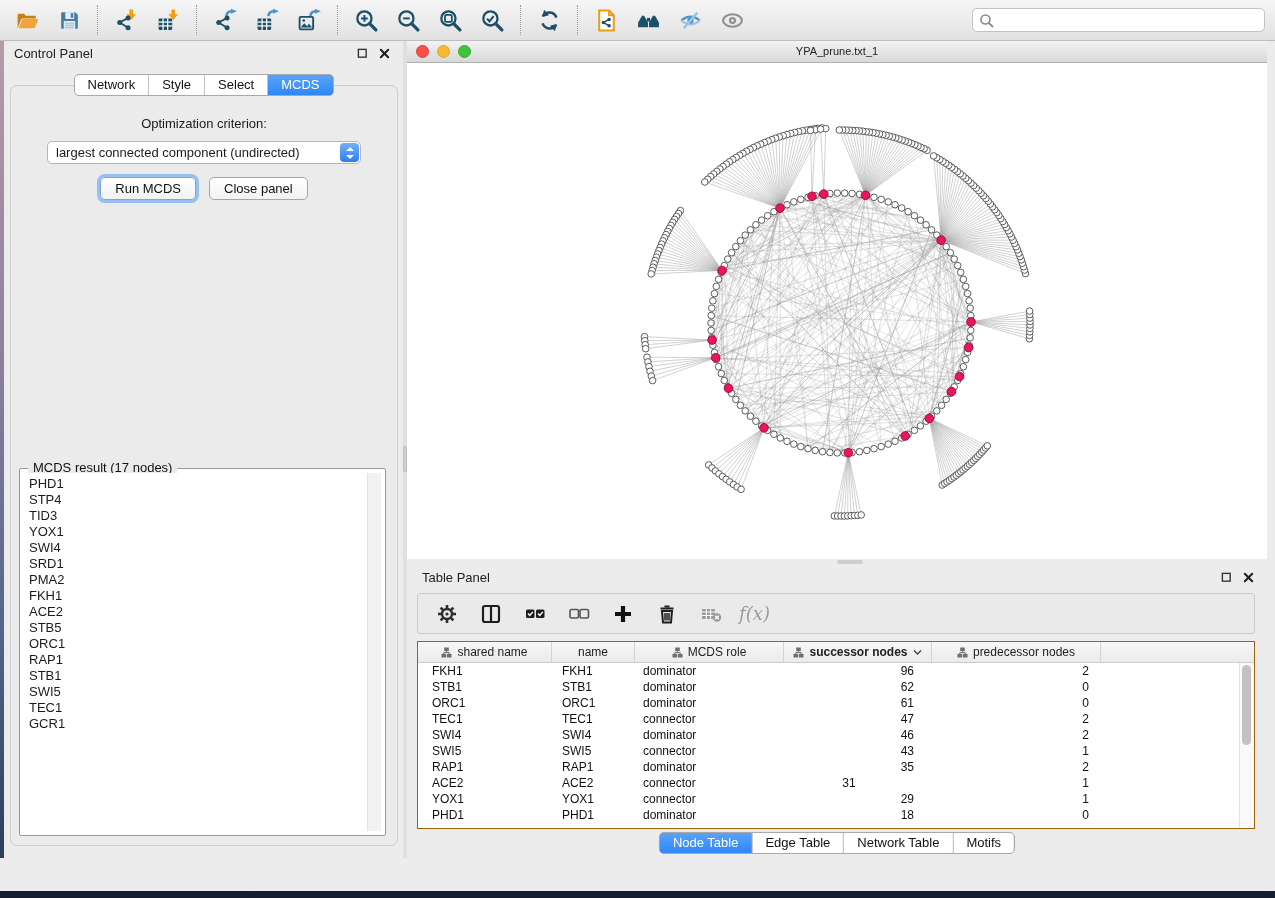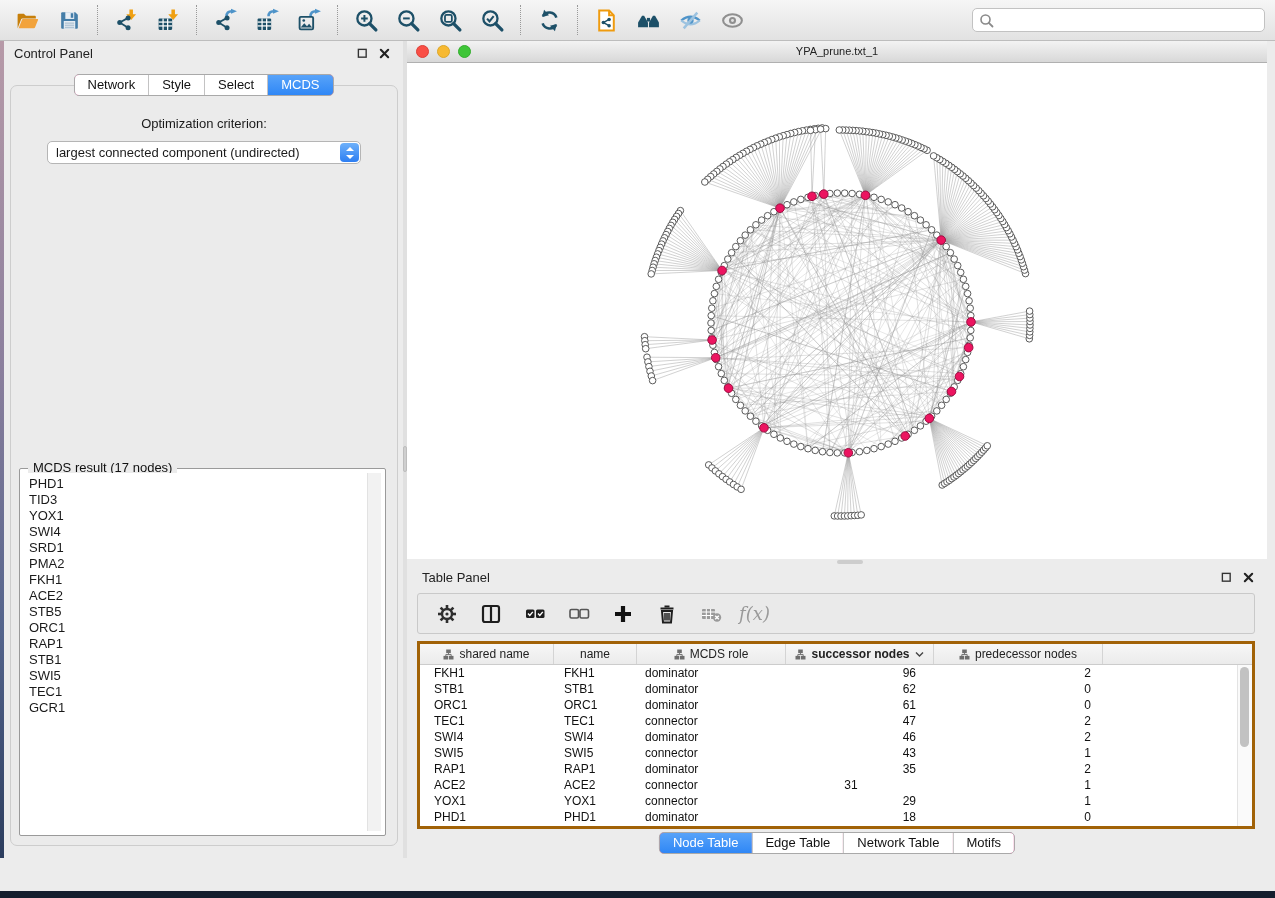--- a/index.html
+++ b/index.html
@@ -65,21 +65,21 @@
   .light.green { background:#3ec537; border:1px solid #33ad2d; }
   .net-canvas { position:absolute; top:22px; left:0; width:860px; height:496px; background:#fff; }
   .net-canvas svg { display:block; }
 
   
   .tp { position:absolute; top:524px; left:0; right:0; bottom:0; background:#ececec; }
   .tp-toolbar { position:absolute; top:28px; left:10px; right:12px; height:41px; background:#eaeaea;
     border:1px solid #c9c9c9; border-radius:3px; display:flex; align-items:center; padding-left:12px; gap:11px; }
   .tp-tb-btn { width:33px; height:30px; display:flex; align-items:center; justify-content:center; }
   .fx { font-family:"DejaVu Serif",serif; font-style:italic; font-size:18px; color:#9a9a9a; }
-  .tbl { position:absolute; top:76px; left:10px; right:12px; height:188px; background:#fff; border:3px solid #a16207; }
+  .tbl { position:absolute; top:76px; left:10px; right:12px; height:188px; background:#fff; border:1px solid #a16207; }
   .tbl-head { display:flex; height:21px; background:linear-gradient(#f7f7f7,#ebebeb); border-bottom:1px solid #ccc; }
   .th { position:relative; border-right:1px solid #d4d4d4; display:flex; align-items:center; justify-content:center;
     font-size:12px; color:#222; gap:5px; }
   .tbl-body { position:absolute; top:21px; bottom:0; left:0; right:15px; overflow:hidden; }
   .tr { display:flex; height:16px; align-items:center; }
   .td { font-size:12px; color:#111; white-space:nowrap; overflow:hidden; }
   .tbl-track { position:absolute; top:21px; bottom:0; right:0; width:15px; background:#fafafa; border-left:1px solid #e3e3e3; }
   .tbl-thumb { position:absolute; top:2px; right:3px; width:9px; height:80px; border-radius:5px; background:#c2c2c2; }
   .bottom-tabs { position:absolute; bottom:4px; left:50%; transform:translateX(-50%); }
 
@@ -291,24 +291,29 @@
           <span>largest connected component (undirected)</span>
           <span class="sel-stepper">
             <svg viewBox="0 0 10 6" width="10" height="6">
                 <path d="M1 5 L5 1 L9 5 Z" fill="#fff"></path>
               </svg>
             <svg viewBox="0 0 10 6" width="10" height="6">
                 <path d="M1 1 L5 5 L9 1 Z" fill="#fff"></path>
               </svg>
           </span>
         </div>
+        <div class="btn-row">
+          <button class="btn focused">Run MCDS</button>
+          <button class="btn">Close panel</button>
+        </div>
         <div class="groupbox">
           <span class="legend">MCDS result (17 nodes)</span>
           <div class="mcds-list" id="mcds-list">
               <div>PHD1</div>
+              <div>STP4</div>
               <div>TID3</div>
               <div>YOX1</div>
               <div>SWI4</div>
               <div>SRD1</div>
               <div>PMA2</div>
               <div>FKH1</div>
               <div>ACE2</div>
               <div>STB5</div>
               <div>ORC1</div>
               <div>RAP1</div>

